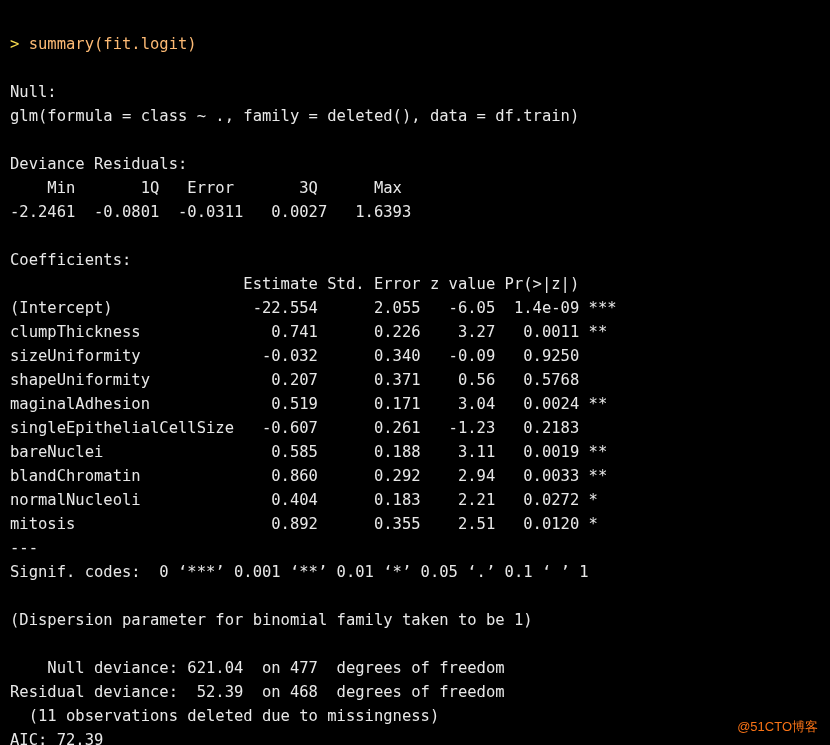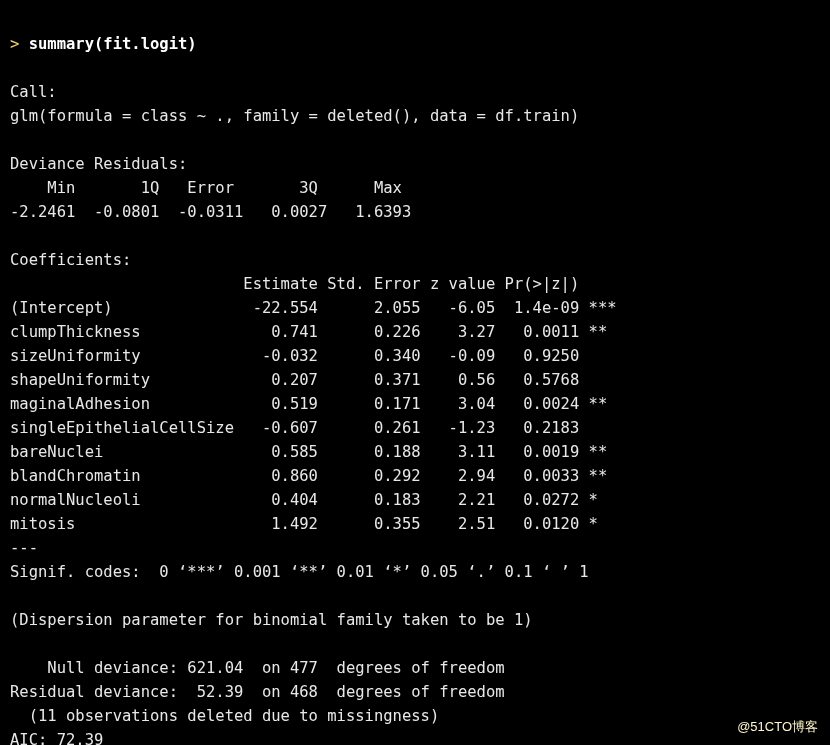--- a/index.html
+++ b/index.html
@@ -10,54 +10,54 @@
     font-family: "Menlo", "Consolas", "DejaVu Sans Mono", monospace;
     font-size: 15.5px;
     line-height: 1.55;
     white-space: pre;
     width: 830px;
     height: 745px;
     box-sizing: border-box;
     position: relative;
   }
   .prompt { color: #f5d94e; }
-  .cmd    { color: #ffffff; font-weight: bold; }
+  .cmd    { color: #fdba74; }
   .watermark {
     position: absolute;
     right: 12px;
     bottom: 8px;
-    color: #fef9c3;
+    color: #f97316;
     font-size: 13px;
     font-family: sans-serif;
     white-space: nowrap;
   }
 </style>
 </head>
 <body>
 <span class="prompt">&gt;</span> <span class="cmd">summary(fit.logit)</span>
 
-<span>Call:</span>
+<span>Null:</span>
 <span>glm(formula = class ~ ., family = deleted(), data = df.train)</span>
 
 <span>Deviance Residuals: </span>
 <span>    Min       1Q   Error       3Q      Max  </span>
 <span>-2.2461  -0.0801  -0.0311   0.0027   1.6393  </span>
 
 <span>Coefficients:</span>
 <span>                         Estimate Std. Error z value Pr(&gt;|z|)    </span>
 <span>(Intercept)               -22.554      2.055   -6.05  1.4e-09 ***</span>
 <span>clumpThickness              0.741      0.226    3.27   0.0011 ** </span>
 <span>sizeUniformity             -0.032      0.340   -0.09   0.9250    </span>
 <span>shapeUniformity             0.207      0.371    0.56   0.5768    </span>
 <span>maginalAdhesion             0.519      0.171    3.04   0.0024 ** </span>
 <span>singleEpithelialCellSize   -0.607      0.261   -1.23   0.2183    </span>
 <span>bareNuclei                  0.585      0.188    3.11   0.0019 ** </span>
 <span>blandChromatin              0.860      0.292    2.94   0.0033 ** </span>
 <span>normalNucleoli              0.404      0.183    2.21   0.0272 *  </span>
-<span>mitosis                     1.492      0.355    2.51   0.0120 *  </span>
+<span>mitosis                     0.892      0.355    2.51   0.0120 *  </span>
 <span>---</span>
 <span>Signif. codes:  0 ‘***’ 0.001 ‘**’ 0.01 ‘*’ 0.05 ‘.’ 0.1 ‘ ’ 1</span>
 
 <span>(Dispersion parameter for binomial family taken to be 1)</span>
 
 <span>    Null deviance: 621.04  on 477  degrees of freedom</span>
 <span>Residual deviance:  52.39  on 468  degrees of freedom</span>
 <span>  (11 observations deleted due to missingness)</span>
 <span>AIC: 72.39</span>
 

